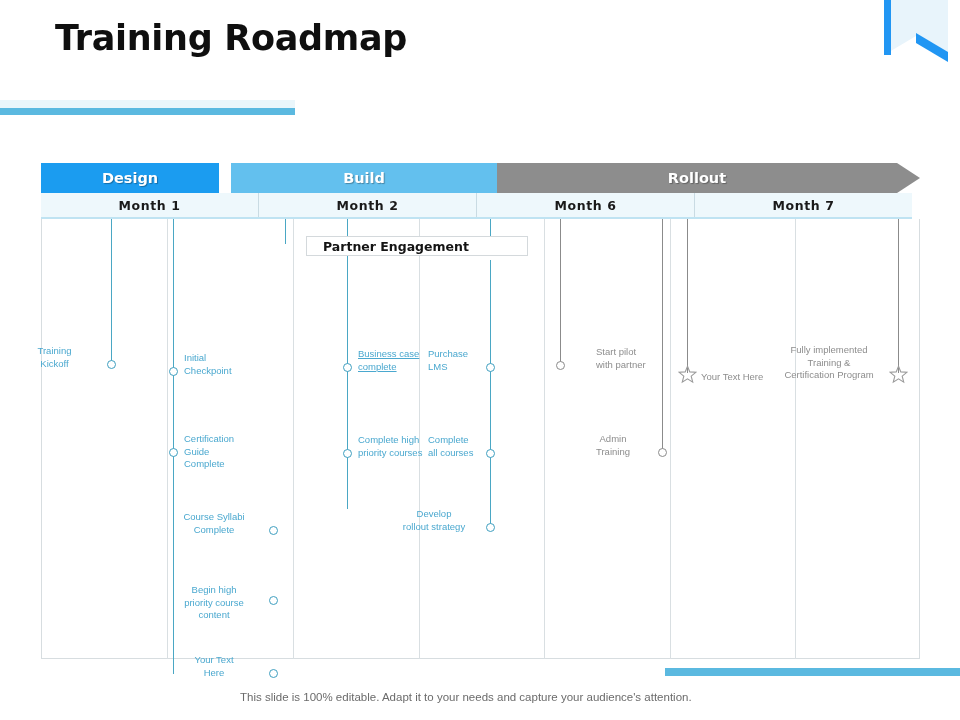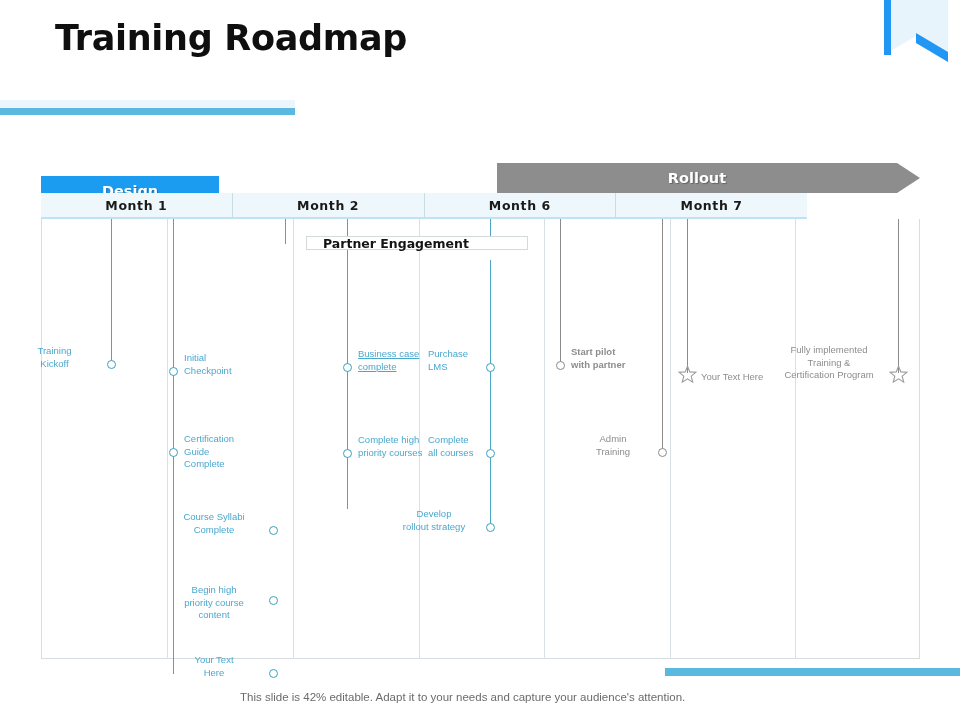--- a/index.html
+++ b/index.html
@@ -98,39 +98,39 @@
     color: #ffffff;
     font-size: 14.5px;
     font-weight: bold;
     font-family: "DejaVu Sans", sans-serif;
     display: flex;
     align-items: center;
     justify-content: center;
     text-shadow: 1px 1px 1px rgba(0,0,0,0.30);
     box-sizing: border-box;
   }
-  #phase-design { left: 0px;   width: 178px; background: #1b9cf0; margin-top: 13px; }
+  #phase-design { left: 0px;   width: 178px; background: #1b9cf0; }
   #phase-build  { left: 190px; width: 266px; background: #63c0ee; }
   #phase-rollout{ left: 456px; width: 400px; background: #8d8d8d; }
   #phase-arrow {
     position: absolute;
     left: 856px;
     top: 0;
     width: 0; height: 0;
     border-top: 15px solid transparent;
     border-bottom: 15px solid transparent;
     border-left: 23px solid #8d8d8d;
   }
 
   
   #month-row {
     position: absolute;
     left: 0;
     top: 30px;
-    width: 766px;
+    width: 871px;
     height: 26px;
     background: #eef8fc;
     border-bottom: 2px solid #bfe3f2;
     box-sizing: border-box;
     display: flex;
   }
   .month-cell {
     flex: 1 1 0;
     display: flex;
     align-items: center;
@@ -199,21 +199,21 @@
   .mlabel.gray { color: #8d8d8d; }
   .mlabel.right { text-align: center; }
   .mlabel.left  { text-align: left; }
 
   
   #pe-box {
     position: absolute;
     left: 264px;
     top: 17px;
     width: 222px;
-    height: 14px;
+    height: 20px;
     background: #ffffff;
     border: 1px solid #d4d9dc;
     box-sizing: border-box;
     display: flex;
     align-items: center;
   }
   #pe-label {
     padding-left: 16px;
     font-size: 12.5px;
     font-weight: bold;
@@ -235,20 +235,21 @@
     <polygon points="8,0 72,0 72,55 40,36 8,55" fill="#e8f4fb"></polygon>
     <rect x="8" y="0" width="7" height="55" fill="#2196f3"></rect>
     <polygon points="40,33 72,52 72,62 40,43" fill="#2196f3"></polygon>
   </svg>
 </div>
 
 <div id="roadmap">
 
   <div id="phase-bar">
     <div class="phase-seg" id="phase-design">Design</div>
+    <div class="phase-seg" id="phase-build">Build</div>
     <div class="phase-seg" id="phase-rollout">Rollout</div>
     <div id="phase-arrow"></div>
   </div>
 
   <div id="month-row">
     <div class="month-cell">Month 1</div>
     <div class="month-cell">Month 2</div>
     <div class="month-cell">Month 6</div>
     <div class="month-cell">Month 7</div>
   </div>
@@ -317,21 +318,21 @@
 
     <div class="node blue" style="left:444px; top:230px;"></div>
     <div class="mlabel blue left" style="left:386px; top:215px; width:62px;">Complete
 all courses</div>
 
     <div class="node blue" style="left:444px; top:304px;"></div>
     <div class="mlabel blue right" style="left:344px; top:289px; width:96px;">Develop
 rollout strategy</div>
 
     <div class="node gray" style="left:514px; top:142px;"></div>
-    <div class="mlabel gray left" style="left:529px; top:127px; width:90px;font-weight:bold;">Start pilot
+    <div class="mlabel gray left" style="left:554px; top:127px; width:90px;">Start pilot
 with partner</div>
 
     <div class="node gray" style="left:616px; top:229px;"></div>
     <div class="mlabel gray right" style="left:531px; top:214px; width:80px;">Admin
 Training</div>
 
     <svg class="star-icon" style="left:636px; top:146px;" width="19" height="19" viewBox="0 0 19 19">
       <polygon points="9.5,1.3 11.8,6.9 17.8,7.3 13.2,11.2 14.7,17.1 9.5,13.8 4.3,17.1 5.8,11.2 1.2,7.3 7.2,6.9" fill="none" stroke="#9a9a9a" stroke-width="1.1"></polygon>
     </svg>
     <div class="mlabel gray left" style="left:659px; top:152px; width:90px;">Your Text Here</div>
@@ -340,13 +341,13 @@
       <polygon points="9.5,1.3 11.8,6.9 17.8,7.3 13.2,11.2 14.7,17.1 9.5,13.8 4.3,17.1 5.8,11.2 1.2,7.3 7.2,6.9" fill="none" stroke="#9a9a9a" stroke-width="1.1"></polygon>
     </svg>
     <div class="mlabel gray right" style="left:730px; top:125px; width:114px;">Fully implemented
 Training &amp;
 Certification Program</div>
 
   </div>
 </div>
 
 <div id="bottom-bar"></div>
-<div id="footer-note">This slide is 42% editable. Adapt it to your needs and capture your audience's attention.</div>
+<div id="footer-note">This slide is 100% editable. Adapt it to your needs and capture your audience's attention.</div>
 
 </body></html>

